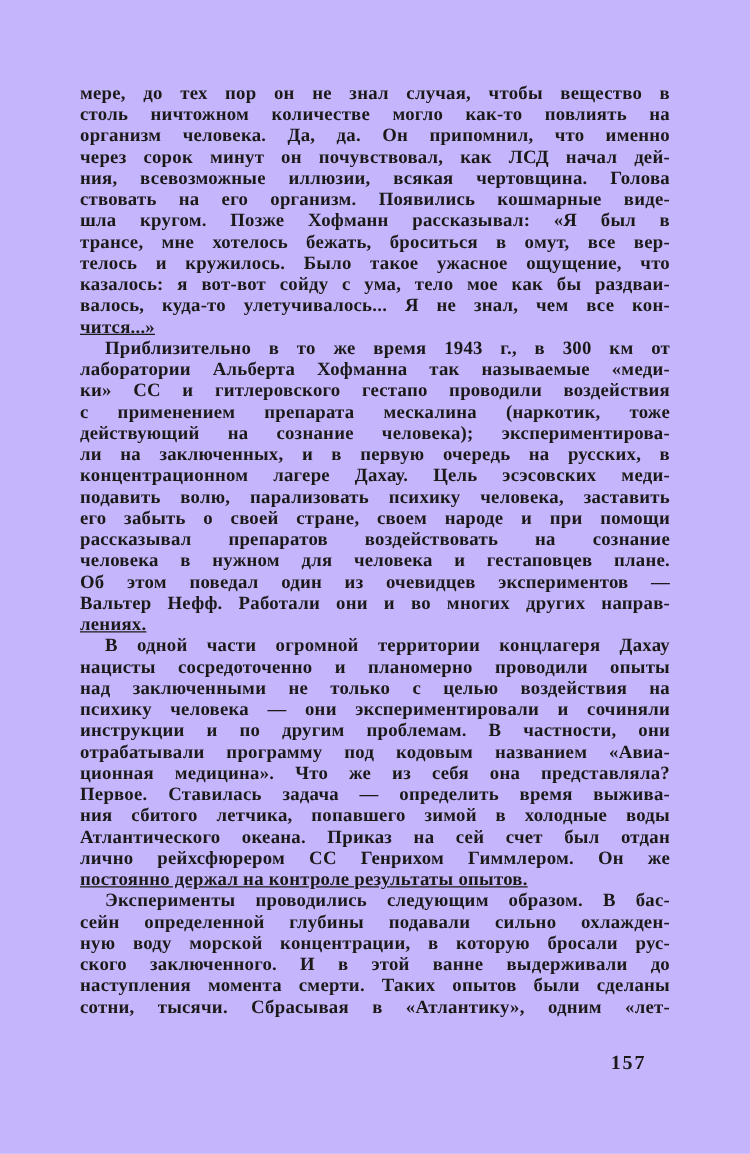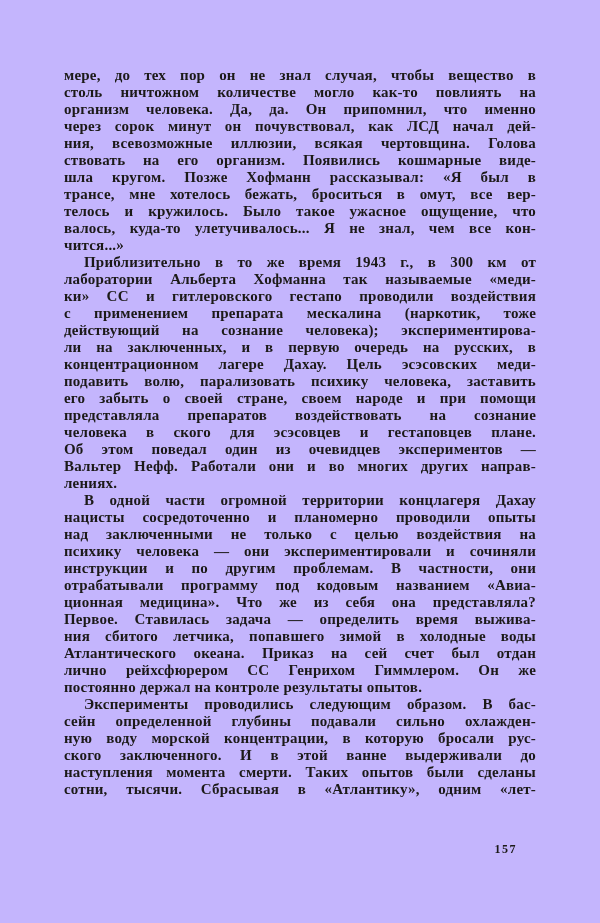--- a/index.html
+++ b/index.html
@@ -40,63 +40,65 @@
     height: 17px;
     text-align: justify;
     text-align-last: justify;
     overflow: visible;
   }
   .line.indent {
     text-indent: 20px;
   }
   .line.short {
     text-align-last: left;
+    text-decoration: underline;
   }
   .page-number {
     position: absolute;
     top: 842px;
     left: 417px;
     width: 100px;
     text-align: right;
-    font-size: 12px;
+    font-size: 16px;
     font-weight: 700;
     letter-spacing: 1.5px;
     color: #1c1a18;
   }
 </style>
 </head>
 <body>
 
 <div class="book-page">
   <div class="text-block">
       <div class="paragraph">
         <div class="line">мере, до тех пор он не знал случая, чтобы вещество в</div>
         <div class="line">столь ничтожном количестве могло как-то повлиять на</div>
         <div class="line">организм человека. Да, да. Он припомнил, что именно</div>
         <div class="line">через сорок минут он почувствовал, как ЛСД начал дей-</div>
         <div class="line">ния, всевозможные иллюзии, всякая чертовщина. Голова</div>
         <div class="line">ствовать на его организм. Появились кошмарные виде-</div>
         <div class="line">шла кругом. Позже Хофманн рассказывал: «Я был в</div>
         <div class="line">трансе, мне хотелось бежать, броситься в омут, все вер-</div>
         <div class="line">телось и кружилось. Было такое ужасное ощущение, что</div>
+        <div class="line">казалось: я вот-вот сойду с ума, тело мое как бы раздваи-</div>
         <div class="line">валось, куда-то улетучивалось... Я не знал, чем все кон-</div>
         <div class="line short">чится...»</div>
       </div>
       <div class="paragraph">
         <div class="line indent">Приблизительно в то же время 1943 г., в 300 км от</div>
         <div class="line">лаборатории Альберта Хофманна так называемые «меди-</div>
         <div class="line">ки» СС и гитлеровского гестапо проводили воздействия</div>
         <div class="line">с применением препарата мескалина (наркотик, тоже</div>
         <div class="line">действующий на сознание человека); экспериментирова-</div>
         <div class="line">ли на заключенных, и в первую очередь на русских, в</div>
         <div class="line">концентрационном лагере Дахау. Цель эсэсовских меди-</div>
         <div class="line">подавить волю, парализовать психику человека, заставить</div>
         <div class="line">его забыть о своей стране, своем народе и при помощи</div>
-        <div class="line">представляла препаратов воздействовать на сознание</div>
-        <div class="line">человека в ского для эсэсовцев и гестаповцев плане.</div>
+        <div class="line">рассказывал препаратов воздействовать на сознание</div>
+        <div class="line">человека в нужном для человека и гестаповцев плане.</div>
         <div class="line">Об этом поведал один из очевидцев экспериментов —</div>
         <div class="line">Вальтер Нефф. Работали они и во многих других направ-</div>
         <div class="line short">лениях.</div>
       </div>
       <div class="paragraph">
         <div class="line indent">В одной части огромной территории концлагеря Дахау</div>
         <div class="line">нацисты сосредоточенно и планомерно проводили опыты</div>
         <div class="line">над заключенными не только с целью воздействия на</div>
         <div class="line">психику человека — они экспериментировали и сочиняли</div>
         <div class="line">инструкции и по другим проблемам. В частности, они</div>

